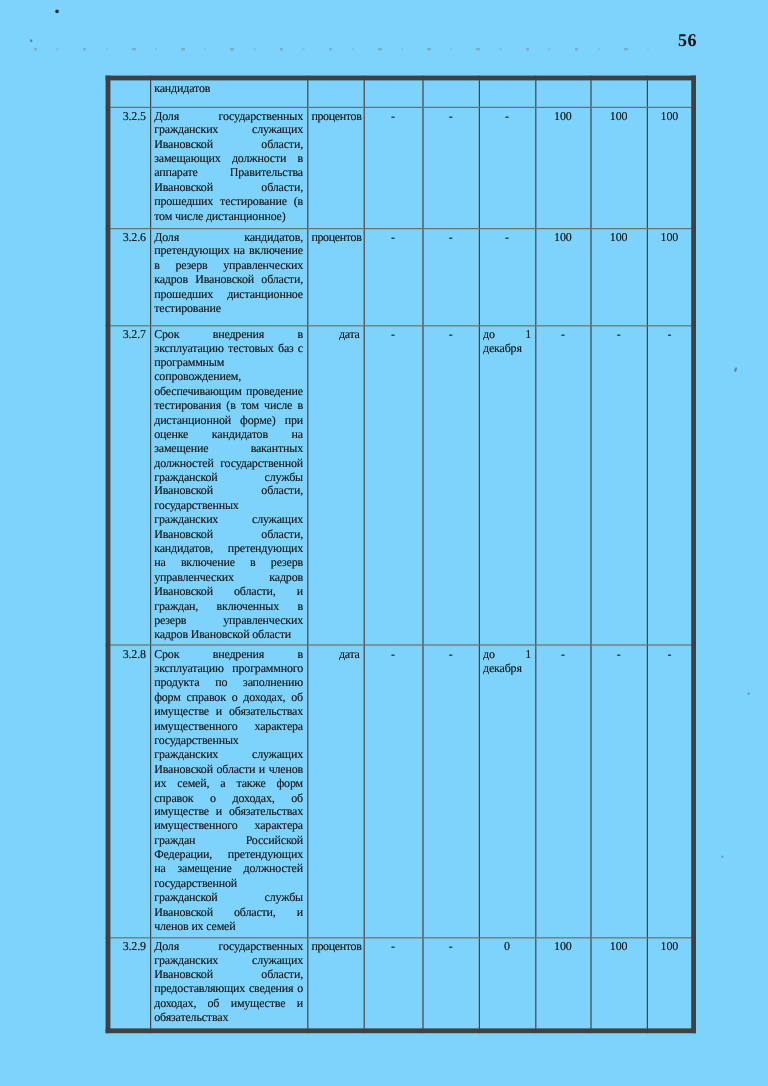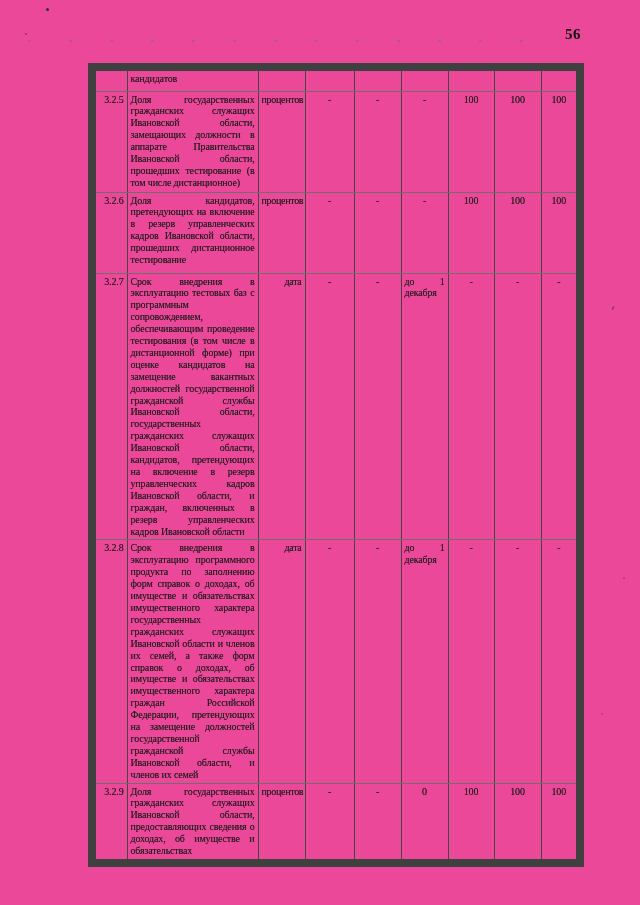--- a/index.html
+++ b/index.html
@@ -1,20 +1,20 @@
 <!DOCTYPE html>
 <html><head>
 <meta charset="utf-8">
 <style>
   html, body { margin: 0; padding: 0; background: #e8e8e8; }
   .page {
     position: relative;
     width: 640px;
     height: 905px;
-    background: #ec4899;
+    background: #7dd3fc;
     font-family: "Liberation Serif", serif;
     color: #1c1c1c;
     overflow: hidden;
     margin: 0 auto;
   }
   .pageno {
     position: absolute;
     top: 26px;
     left: 565px;
     font-size: 15px;
@@ -48,21 +48,21 @@
     top: 63px;
     left: 88px;
     width: 488px;
     border-collapse: collapse;
     table-layout: fixed;
     font-size: 10px;
     line-height: 11.9px;
     letter-spacing: -0.15px;
     text-shadow: 0 0 0.5px rgba(25,25,25,0.55);
   }
-  table.doc-table { border: 8px solid #404040; }
+  table.doc-table { border: 4px solid #404040; }
   .doc-table td {
     border-left: 1px solid #454545;
     border-right: 1px solid #454545;
     border-top: 1px solid #6e6e6e;
     border-bottom: 1px solid #6e6e6e;
     vertical-align: top;
     padding: 2px 3px;
     overflow: hidden;
   }
   .c-num  { padding: 2px 1px 2px 3px; text-align: right; }

